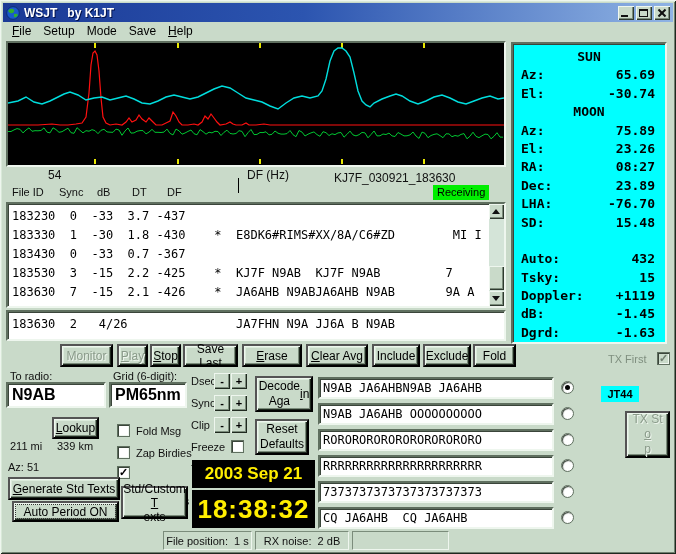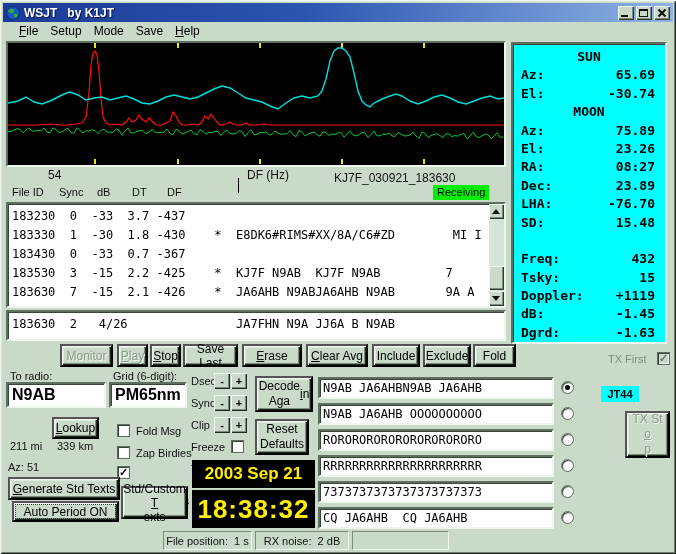--- a/index.html
+++ b/index.html
@@ -17,21 +17,21 @@
   .title-text { color:#fff; font-weight:bold; font-size:12px; white-space:pre; text-shadow:1px 1px 0 #00104a; }
   .win-btns { margin-left:auto; display:flex; gap:2px; }
   .wbtn { width:16px; height:14px; background:#c9dac9; position:relative;
     box-shadow: inset 1px 1px 0 #eef6ee, inset -1px -1px 0 #2f3a2f, inset -2px -2px 0 #7b8c7b; }
   .glyph-min { position:absolute; left:3px; bottom:3px; width:7px; height:2px; background:#111; }
   .glyph-max { position:absolute; left:3px; top:3px; width:9px; height:8px; border:1px solid #111; border-top-width:2px; }
   .glyph-x1,.glyph-x2 { position:absolute; left:3px; top:6px; width:10px; height:2px; background:#111; }
   .glyph-x1 { transform:rotate(45deg);} .glyph-x2 { transform:rotate(-45deg);}
 
   
-  .menubar { position:absolute; left:3px; top:22px; width:670px; height:18px; display:flex; align-items:center; padding-left:12px; }
+  .menubar { position:absolute; left:3px; top:22px; width:670px; height:18px; display:flex; align-items:center; padding-left:5px; }
   .menu-item { font-size:12px; color:#000; padding:1px 8px 2px 4px; }
   .menu-item u { text-decoration:underline; }
 
   
   .spectrum { position:absolute; left:6px; top:41px; width:500px; height:126px; background:#000;
     border:2px solid; border-color:#5f6f5f #eef6ee #eef6ee #5f6f5f; }
   .spec-labels span { position:absolute; font-size:12px; color:#111; }
   .lbl-54 { left:48px; top:168px; }
   .lbl-df { left:247px; top:168px; }
   .lbl-file { left:334px; top:171px; }
@@ -329,21 +329,21 @@
       <div class="astro-row">
         <span>LHA:</span>
         <span>-76.70</span>
       </div>
       <div class="astro-row">
         <span>SD:</span>
         <span>15.48</span>
       </div>
       <div class="astro-spacer"></div>
       <div class="astro-row">
-        <span>Freq:</span>
+        <span>Auto:</span>
         <span>432</span>
       </div>
       <div class="astro-row">
         <span>Tsky:</span>
         <span>15</span>
       </div>
       <div class="astro-row">
         <span>Doppler:</span>
         <span>+1119</span>
       </div>

